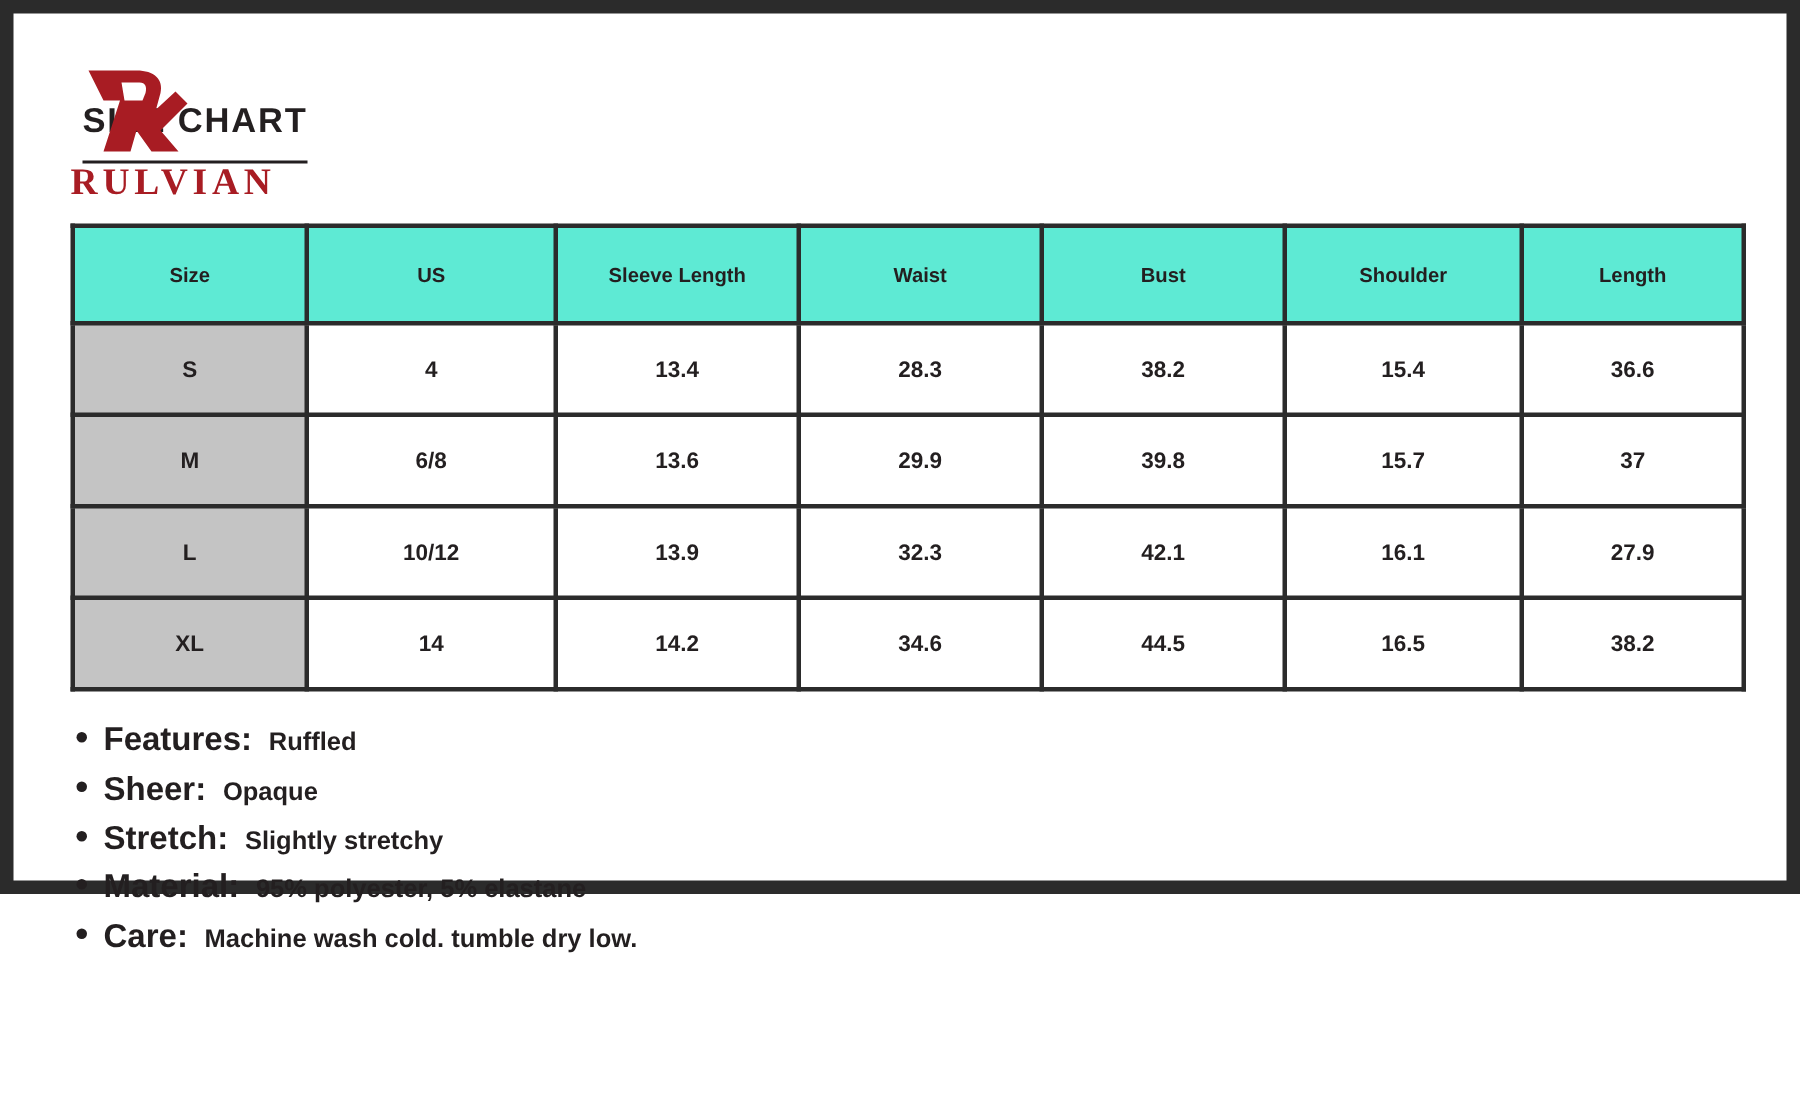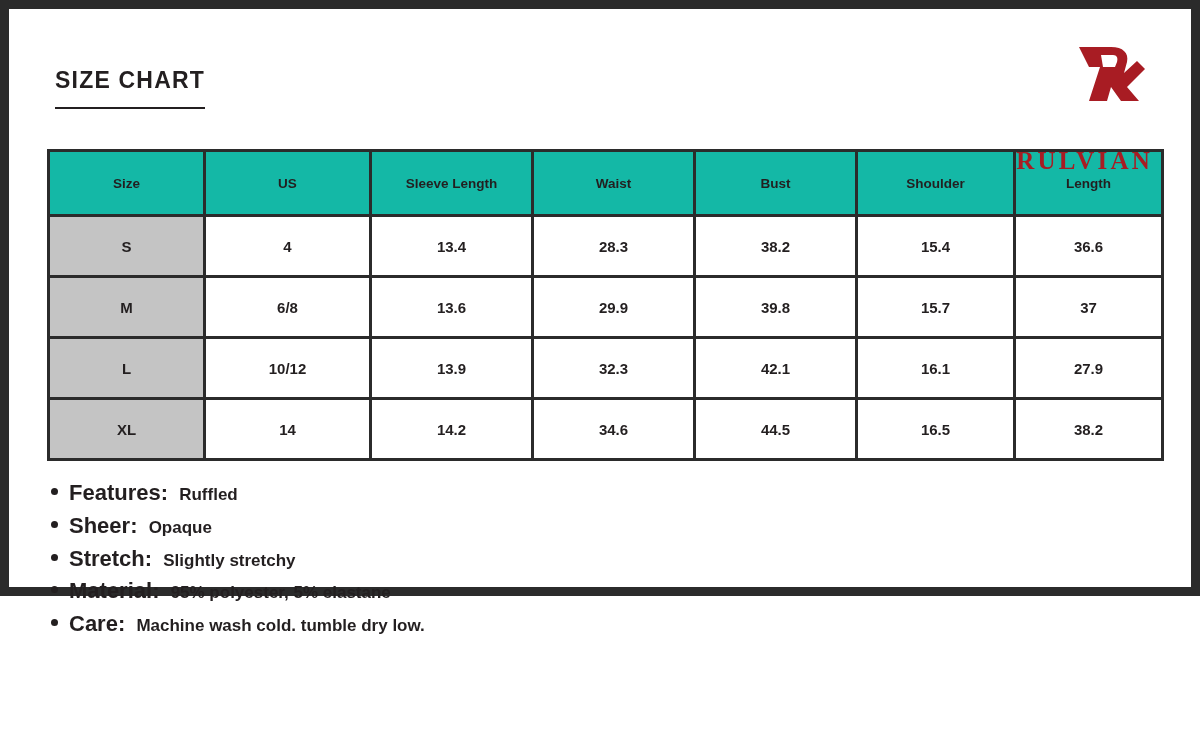--- a/index.html
+++ b/index.html
@@ -53,22 +53,21 @@
     margin-top: 13px;
   }
 
   .brand {
     position: absolute;
     left: 0;
     right: 0;
     top: 4px;
     display: flex;
     flex-direction: column;
-    align-items: flex-end;
-    gap: 39px;
+    align-items: flex-start;
   }
   .brand-mark {
     width: 86px;
     height: 62px;
     display: block;
   }
   .brand-name {
     margin-top: 3px;
     font-family: "Liberation Serif", serif;
     font-size: 25px;
@@ -89,21 +88,21 @@
     border: 3px solid #2b2b2b;
     text-align: center;
     vertical-align: middle;
     font-size: 14.5px;
     font-weight: bold;
     color: #231f20;
     padding: 0;
   }
   table.size-table thead th {
     height: 62px;
-    background: #14b8a6;
+    background: #5eead4;
     font-size: 13.5px;
   }
   table.size-table tbody td {
     height: 58px;
     background: #ffffff;
     font-size: 15px;
   }
   table.size-table tbody td.rowhead {
     background: #c4c4c4;
   }

